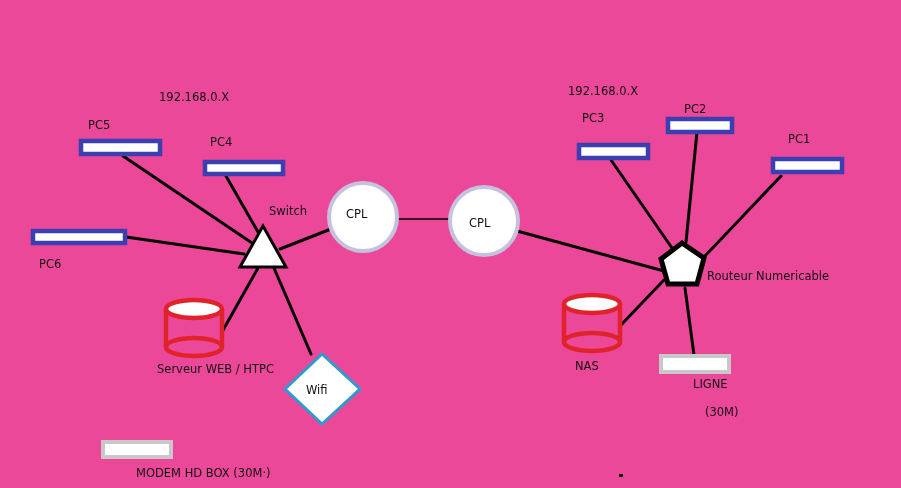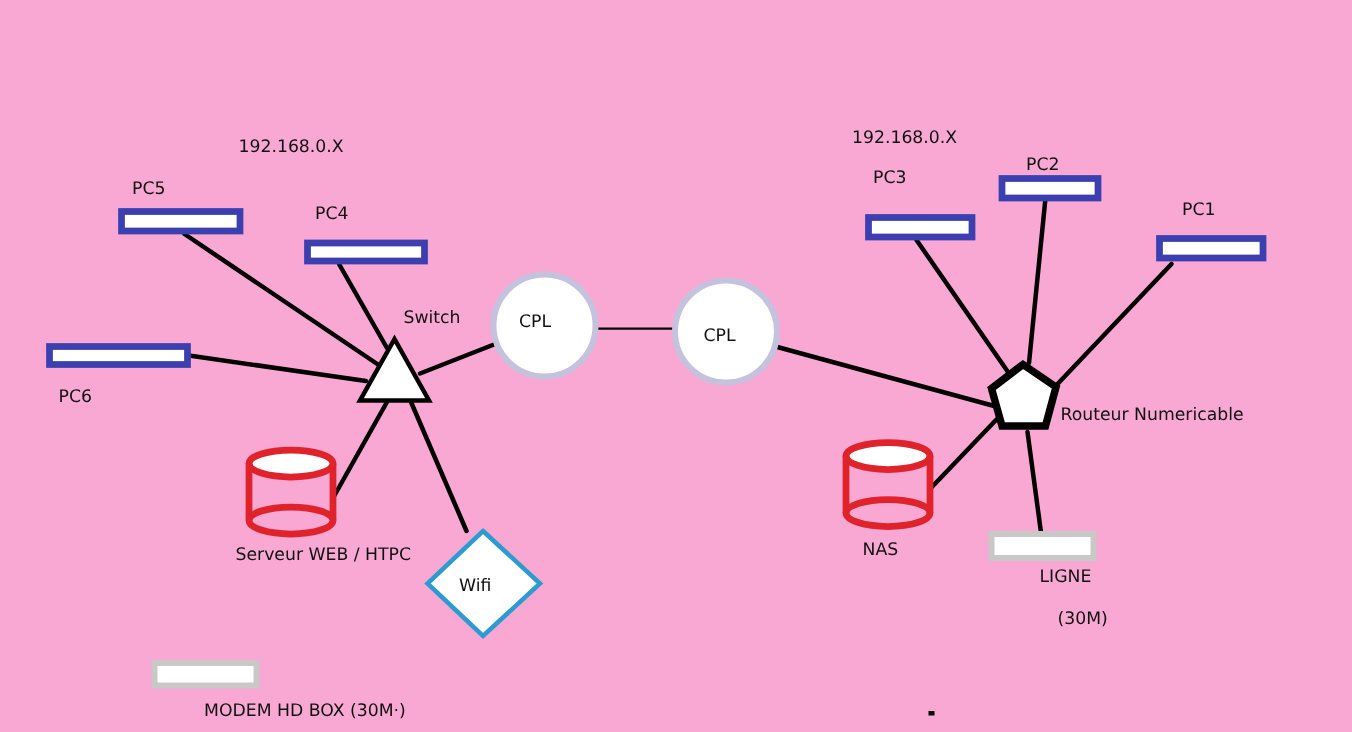--- a/index.html
+++ b/index.html
@@ -1,16 +1,16 @@
 <!DOCTYPE html>
 <html><head>
   <meta charset="utf-8">
   <style>
     html, body { margin: 0; padding: 0; background: #ffffff; }
-    #canvas { position: relative; width: 901px; height: 488px; overflow: hidden; background: #f9a8d4; }
+    #canvas { position: relative; width: 901px; height: 488px; overflow: hidden; background: #ec4899; }
     svg { position: absolute; left: 0; top: 0; }
     .lbl { font-family: "DejaVu Sans", sans-serif; font-size: 11.5px; fill: #111111; }
   </style>
 </head>
 <body>
 
 <div id="canvas">
 <svg width="901" height="488" viewBox="0 0 901 488">
 
   <g stroke="#000" stroke-linecap="round">

